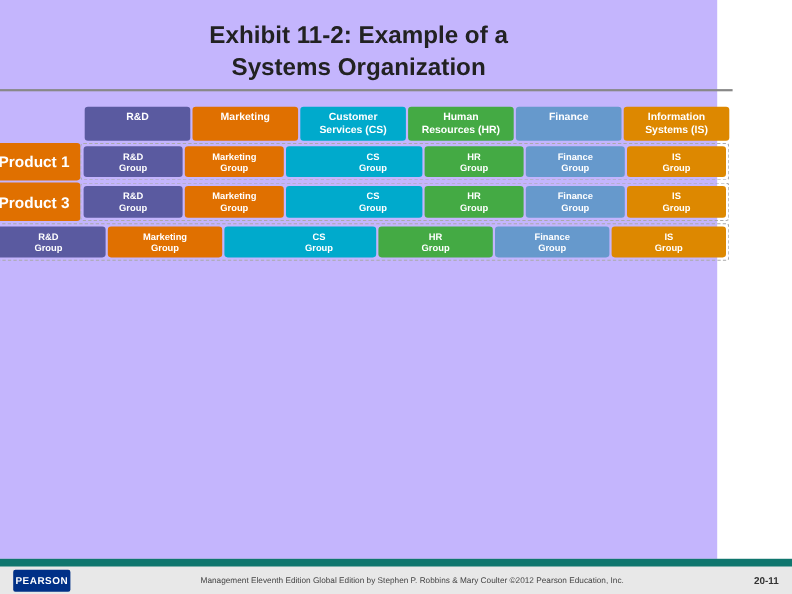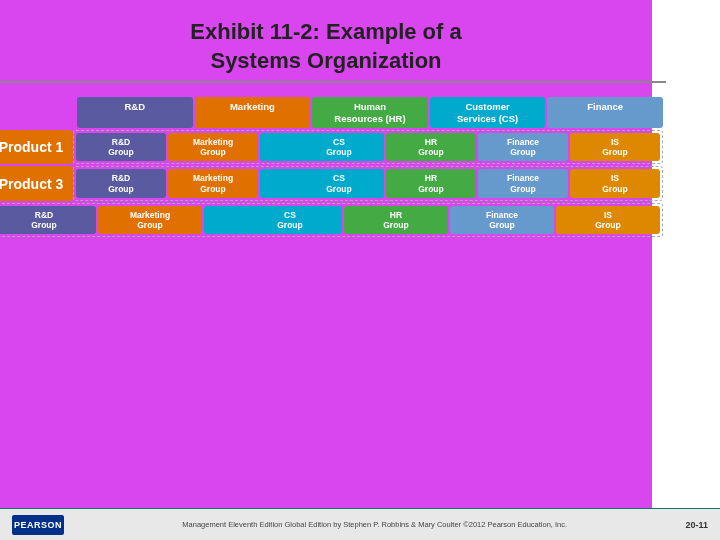--- a/index.html
+++ b/index.html
@@ -8,21 +8,21 @@
       height: 540px;
       background: #fff;
       font-family: Arial, sans-serif;
       overflow: hidden;
       position: relative;
     }
 
     .slide-container {
       width: 652px;
       height: 540px;
-      background: #d946ef;
+      background: #c4b5fd;
       display: flex;
       flex-direction: column;
       align-items: center;
     }
 
     .title-area {
       text-align: center;
       margin-top: 18px;
       margin-bottom: 6px;
     }
@@ -140,21 +140,21 @@
       position: absolute;
       bottom: 0;
       left: 0;
       width: 720px;
       height: 32px;
       background: #e8e8e8;
       display: flex;
       align-items: center;
       justify-content: space-between;
       padding: 0 12px;
-      border-top: 1px solid #0f766e;
+      border-top: 7px solid #0f766e;
     }
 
     .footer-logo {
       display: flex;
       align-items: center;
       gap: 6px;
     }
 
     .pearson-logo {
       width: 52px;
@@ -197,23 +197,24 @@
 
   <div class="divider"></div>
 
   <div class="matrix-wrapper">
 
     <div class="matrix-header">
       <div class="row-label-spacer"></div>
       <div class="header-cells" id="header-cells">
           <div class="header-cell hc-rnd">R&amp;D</div>
           <div class="header-cell hc-mkt">Marketing</div>
+          <div class="header-cell hc-cs">Customer<br>Services (CS)</div>
           <div class="header-cell hc-hr">Human<br>Resources (HR)</div>
-          <div class="header-cell hc-cs">Customer<br>Services (CS)</div>
           <div class="header-cell hc-fin">Finance</div>
+          <div class="header-cell hc-is">Information<br>Systems (IS)</div>
         </div>
     </div>
 
     <div id="matrix-rows">
         <div class="matrix-row">
           <div class="row-label">Product 1</div>
           <div class="row-cells">
             <div class="data-cell dc-rnd">R&amp;D<br>Group</div>
             <div class="data-cell dc-mkt">Marketing<br>Group</div>
             <div class="data-cell dc-cs">CS<br>Group</div>

